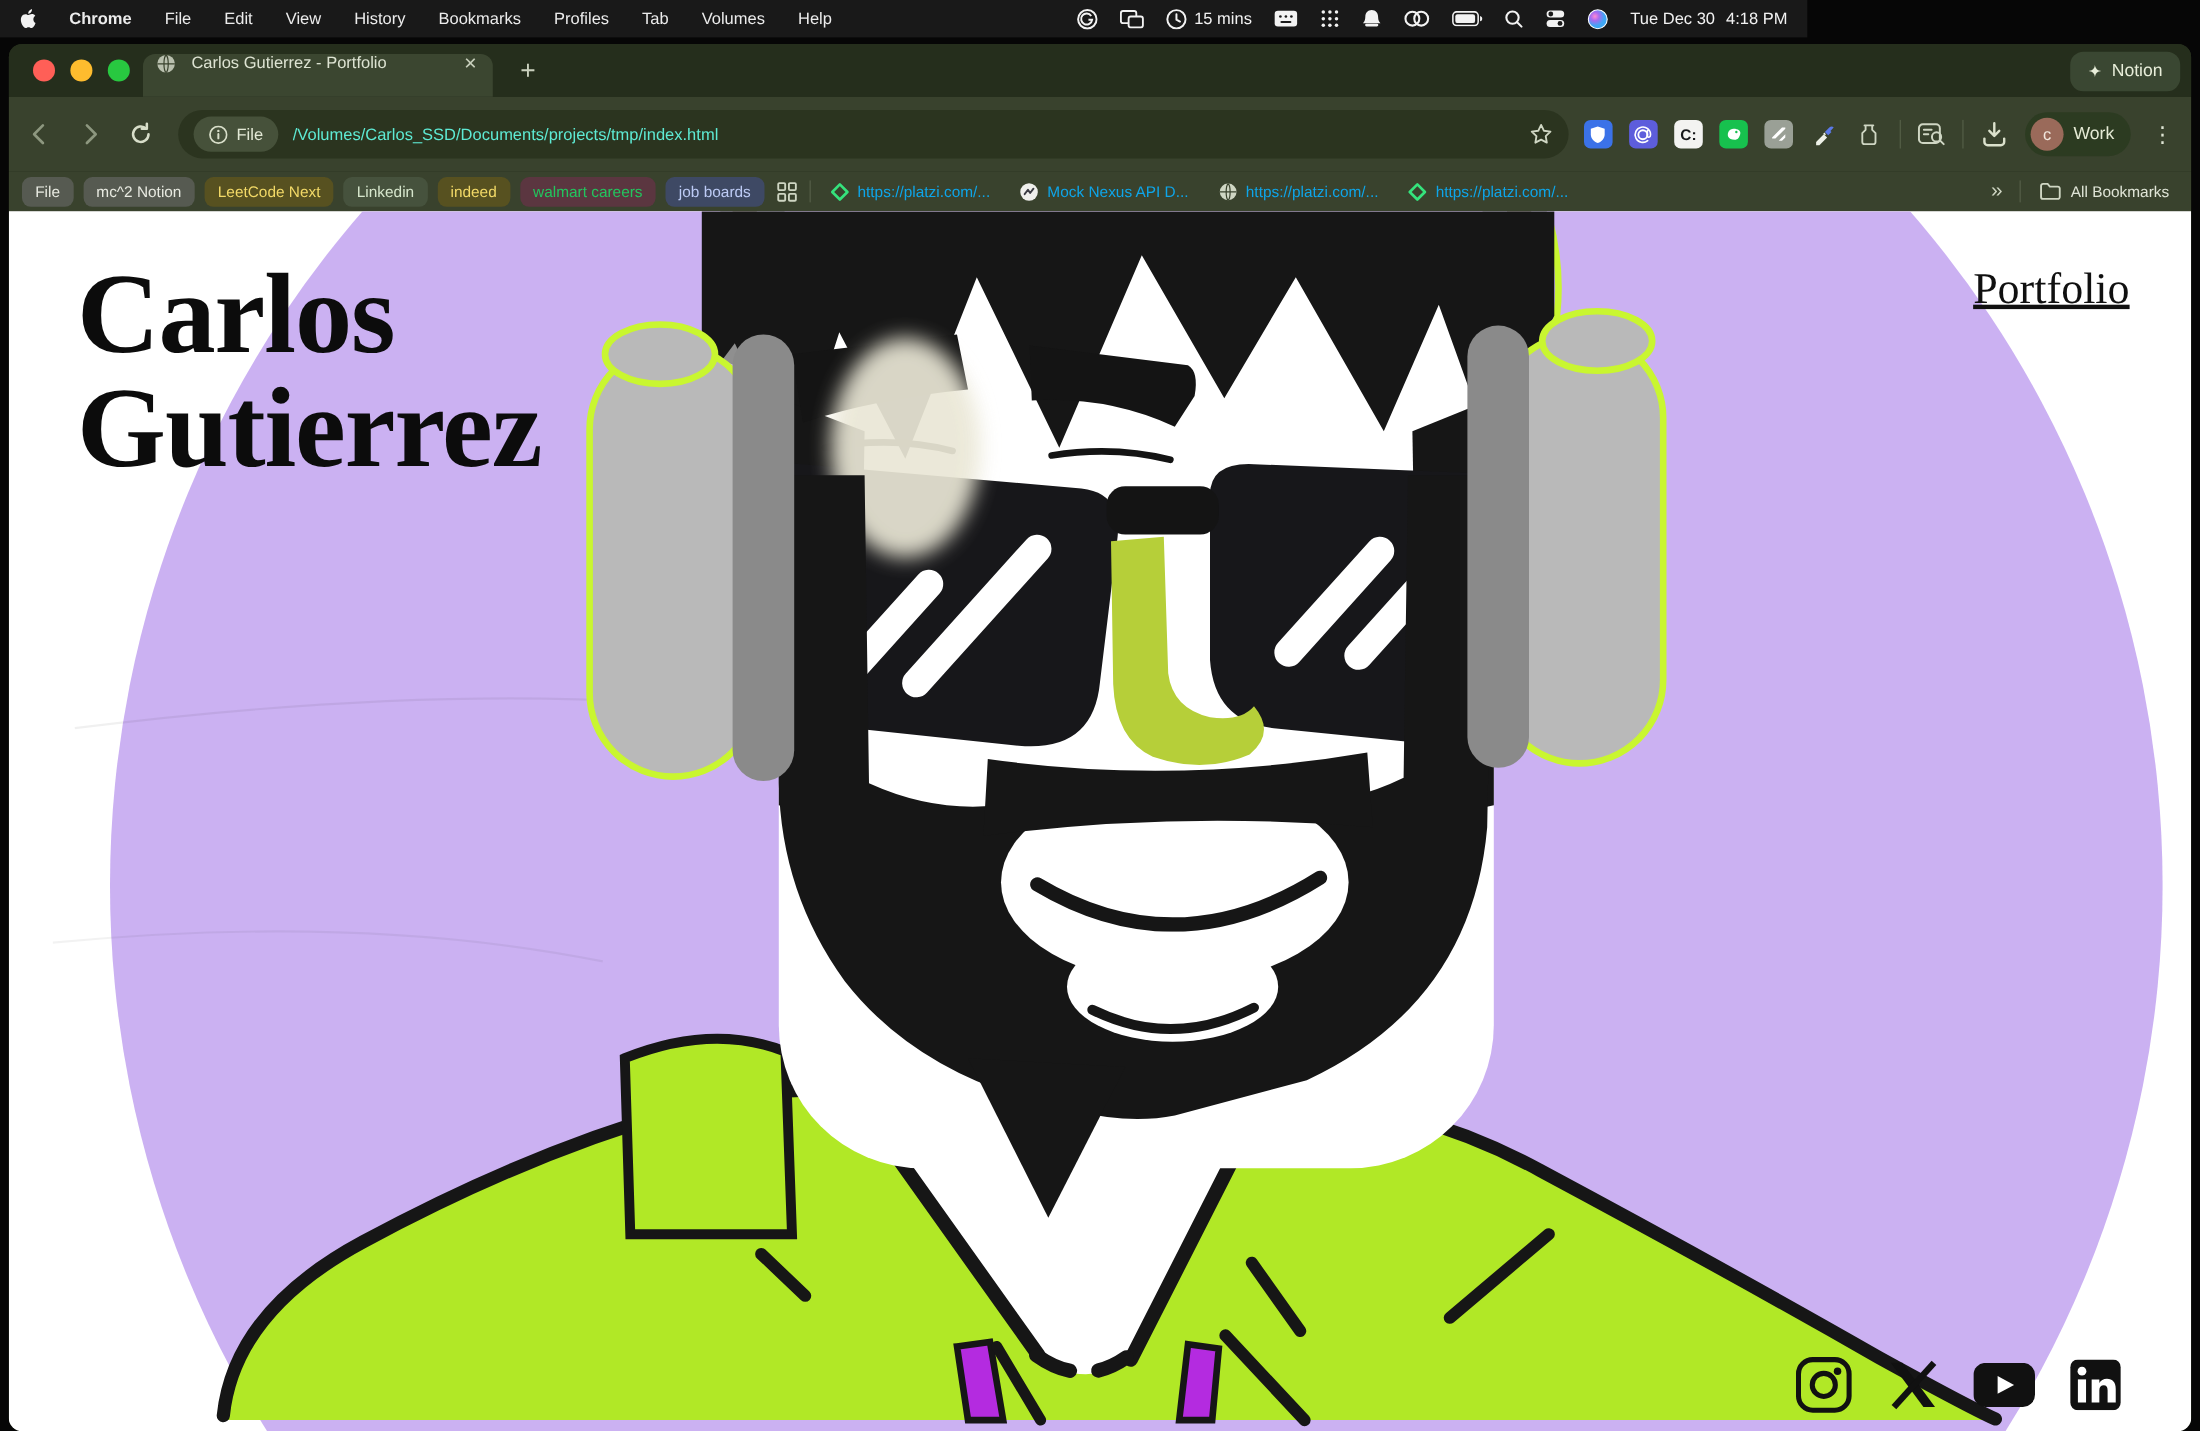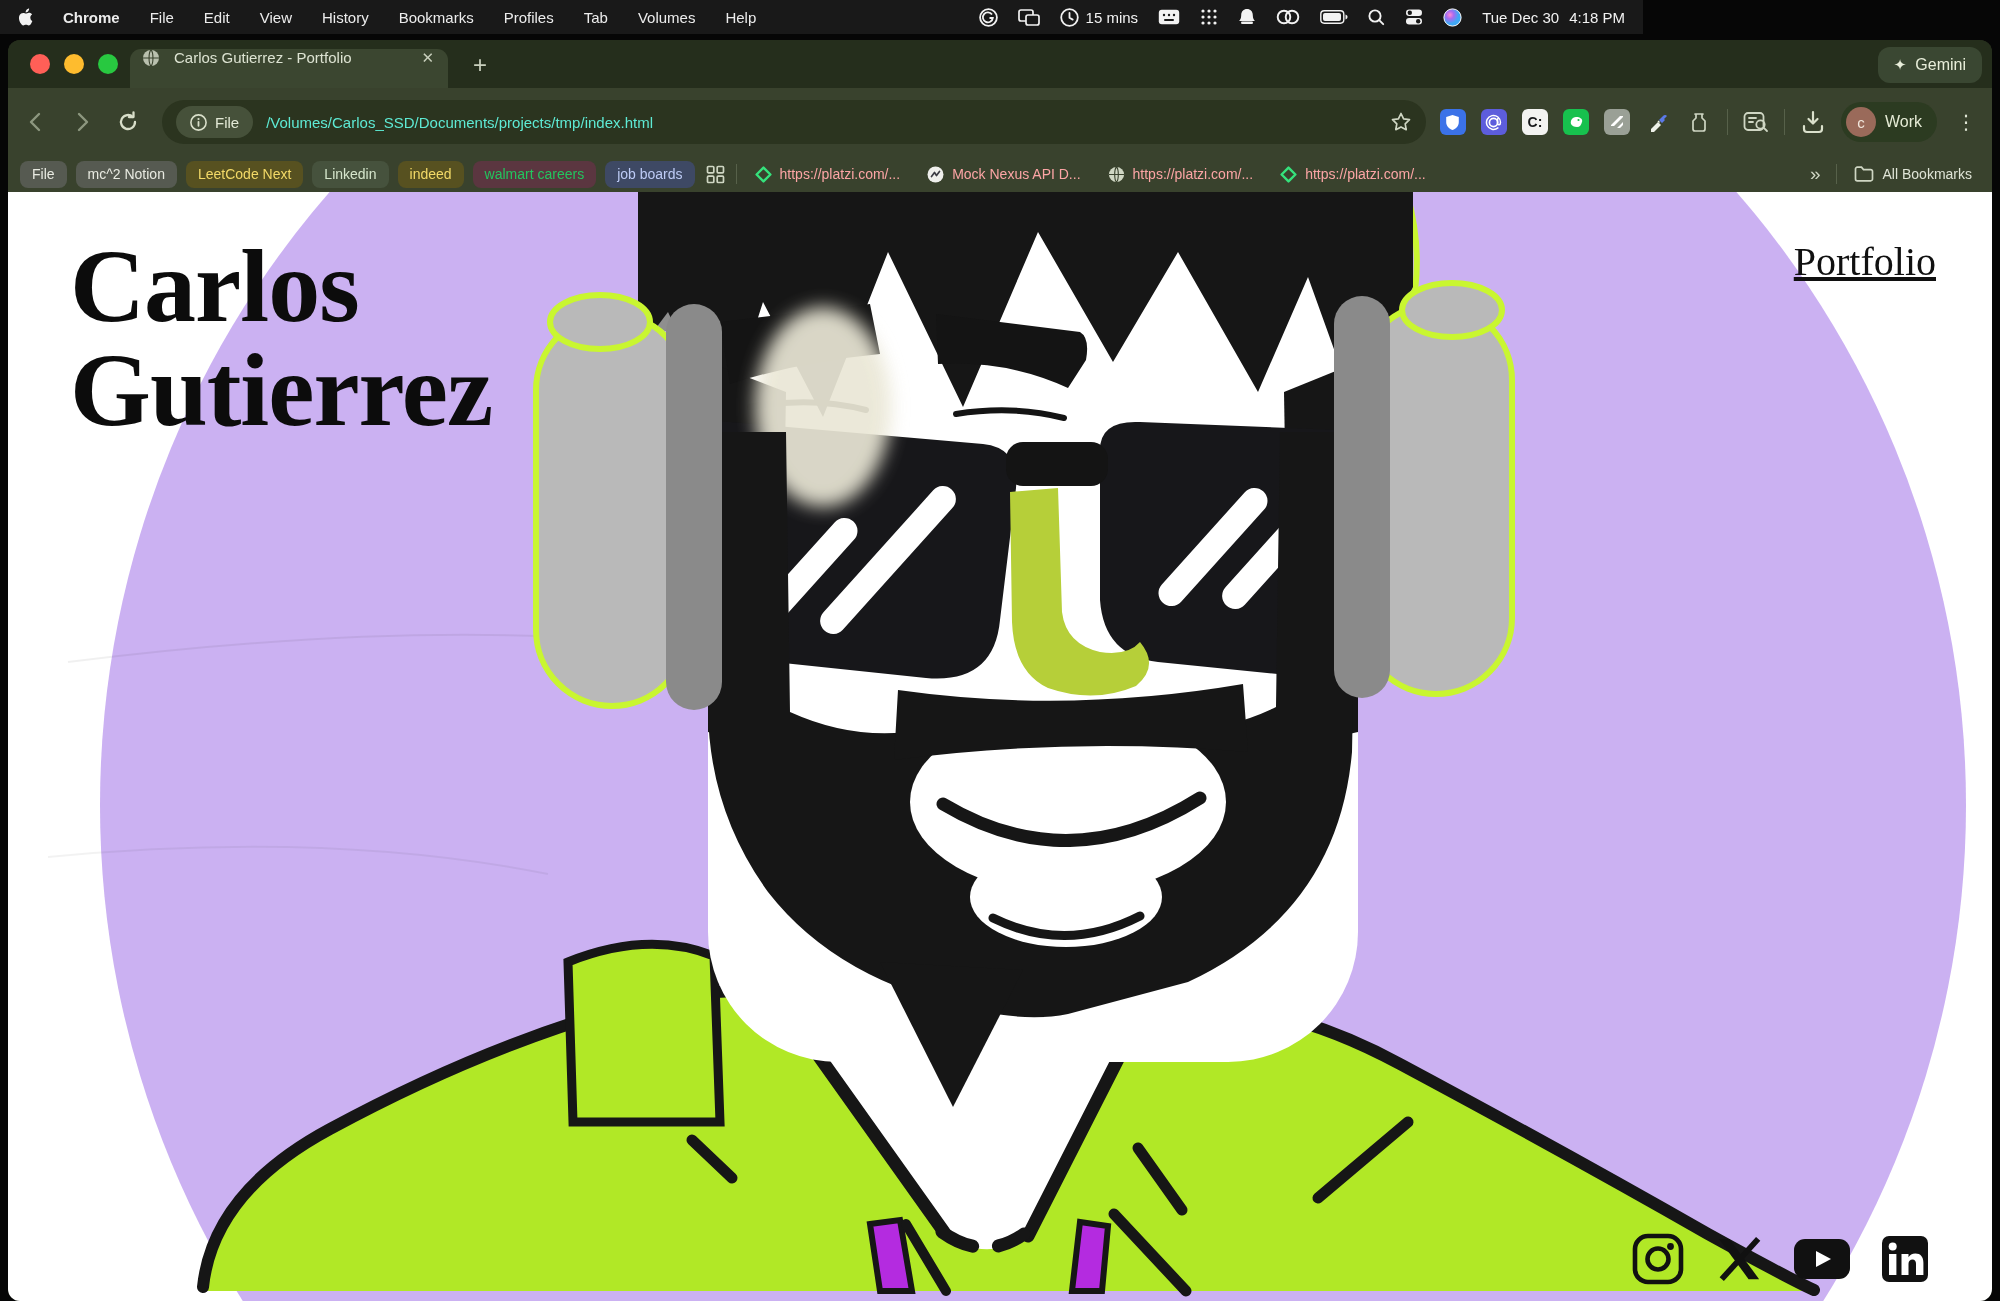--- a/index.html
+++ b/index.html
@@ -60,21 +60,21 @@
   .workava { width:30px; height:30px; border-radius:50%; background:#9a6a5a; color:#f2e7dd;
     font-size:15px; display:flex; align-items:center; justify-content:center; }
   .worklabel { color:#e5ebd5; font-size:16px; }
   .kebab { color:#dfe5d4; font-size:20px; letter-spacing:0; margin-left:4px; }
 
   
   .bmbar { height:36px; background:#39422d; display:flex; align-items:center;
     padding:0 12px; gap:9px; font-size:14px; }
   .chip { height:27px; border-radius:8px; padding:0 12px; display:flex; align-items:center;
     white-space:nowrap; }
-  .bm { display:flex; align-items:center; gap:8px; color:#fca5a5; padding:0 9px;
+  .bm { display:flex; align-items:center; gap:8px; color:#0ea5e9; padding:0 9px;
     white-space:nowrap; }
   .bmspacer { flex:1; }
   .chev { color:#cfd6c3; font-size:19px; letter-spacing:-2px; padding:0 8px; }
   .allbm { display:flex; align-items:center; gap:9px; color:#dfe4d6; padding:0 8px; }
 
   
   .content { position:relative; height:1109px; background:#ffffff; overflow:hidden; }
   .hero { position:absolute; inset:0; }
   .pagetitle { position:absolute; left:62px; top:42px;
     font-family:"Liberation Serif", serif; font-weight:700; font-size:104px;
@@ -217,21 +217,21 @@
             <circle cx="9" cy="9" r="8" fill="#b9c0ae"></circle>
             <path d="M1 9h16M9 1c-2.6 2.2-2.6 13.8 0 16M9 1c2.6 2.2 2.6 13.8 0 16" stroke="#39422d" stroke-width="1.1" fill="none"></path>
           </svg>
       </span>
       <span class="title">Carlos Gutierrez - Portfolio</span>
       <span class="close">✕</span>
     </div>
     <div class="newtab">+</div>
     <div class="gemini">
       <span class="spark">✦</span>
-      <span>Gemini</span>
+      <span>Notion</span>
     </div>
   </div>
 
   <div class="toolbar">
     <span class="navbtn">
       <svg width="24" height="24" viewBox="0 0 24 24">
           <path d="M15 4l-8 8 8 8" fill="none" stroke="#8d977f" stroke-width="2.4" stroke-linecap="round" stroke-linejoin="round"></path>
         </svg>
     </span>
     <span class="navbtn">

